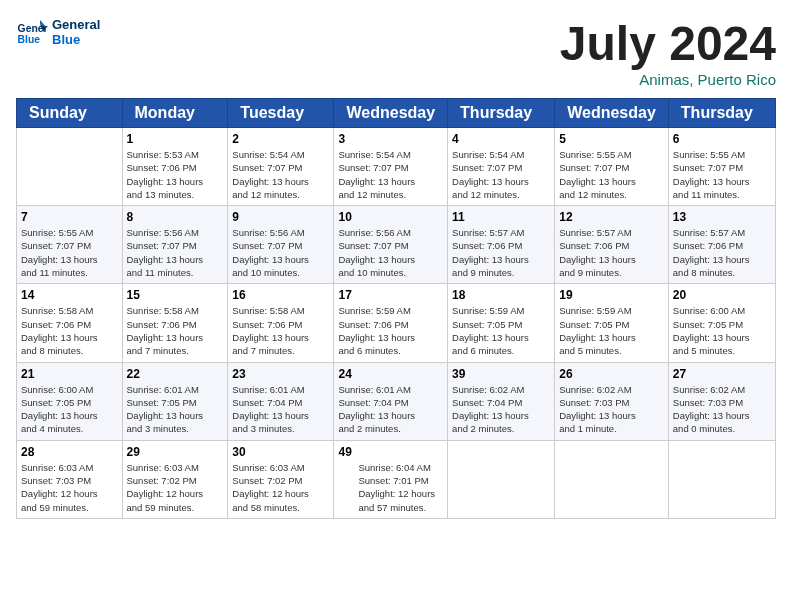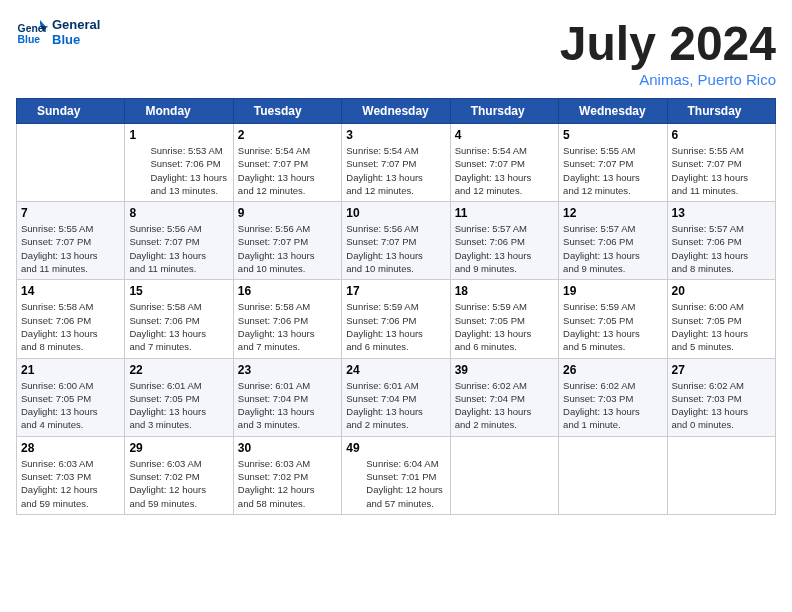--- a/index.html
+++ b/index.html
@@ -28,33 +28,33 @@
     .title-area {
       text-align: right;
     }
     .month-title {
       font-size: 48px;
       font-weight: bold;
       color: #222;
     }
     .location {
       font-size: 15px;
-      color: #3b82f6;
+      color: #0f766e;
     }
     table {
       width: 100%;
       border-collapse: collapse;
       font-size: 10.5px;
     }
     thead th {
       background: #2255aa;
       color: #fff;
-      padding: 5px 20px;
+      padding: 5px 12px;
       text-align: left;
-      font-size: 12px;
+      font-size: 16px;
       font-weight: bold;
       border: 1px solid #1a4488;
     }
     td {
       border: 1px solid #ccc;
       vertical-align: top;
       padding: 4px;
       width: calc(100%/7);
       min-height: 80px;
     }
@@ -112,21 +112,21 @@
         <th>Thursday</th>
         <th>Wednesday</th>
         <th>Thursday</th>
       </tr>
   </thead>
   <tbody id="calendar-body">
   <tr>
         <td class="empty"></td>
         <td>
           <span class="day-num">1</span>
-          <div class="day-info" style="white-space: pre-line; margin-left: 21px;">Sunrise: 5:53 AM
+          <div class="day-info" style="white-space: pre-line;">Sunrise: 5:53 AM
 Sunset: 7:06 PM
 Daylight: 13 hours
 and 13 minutes.</div>
         </td>
         <td>
           <span class="day-num">2</span>
           <div class="day-info" style="white-space: pre-line;">Sunrise: 5:54 AM
 Sunset: 7:07 PM
 Daylight: 13 hours
 and 12 minutes.</div>

